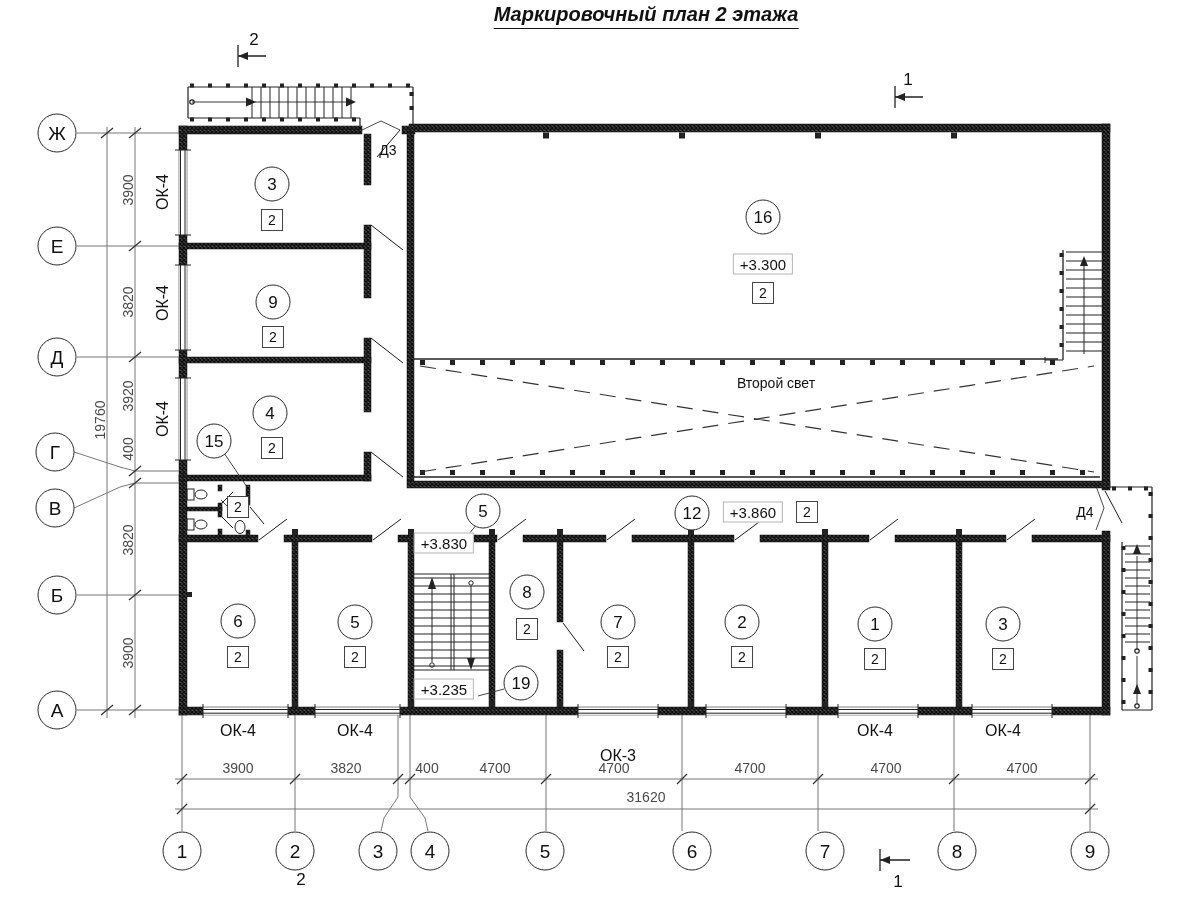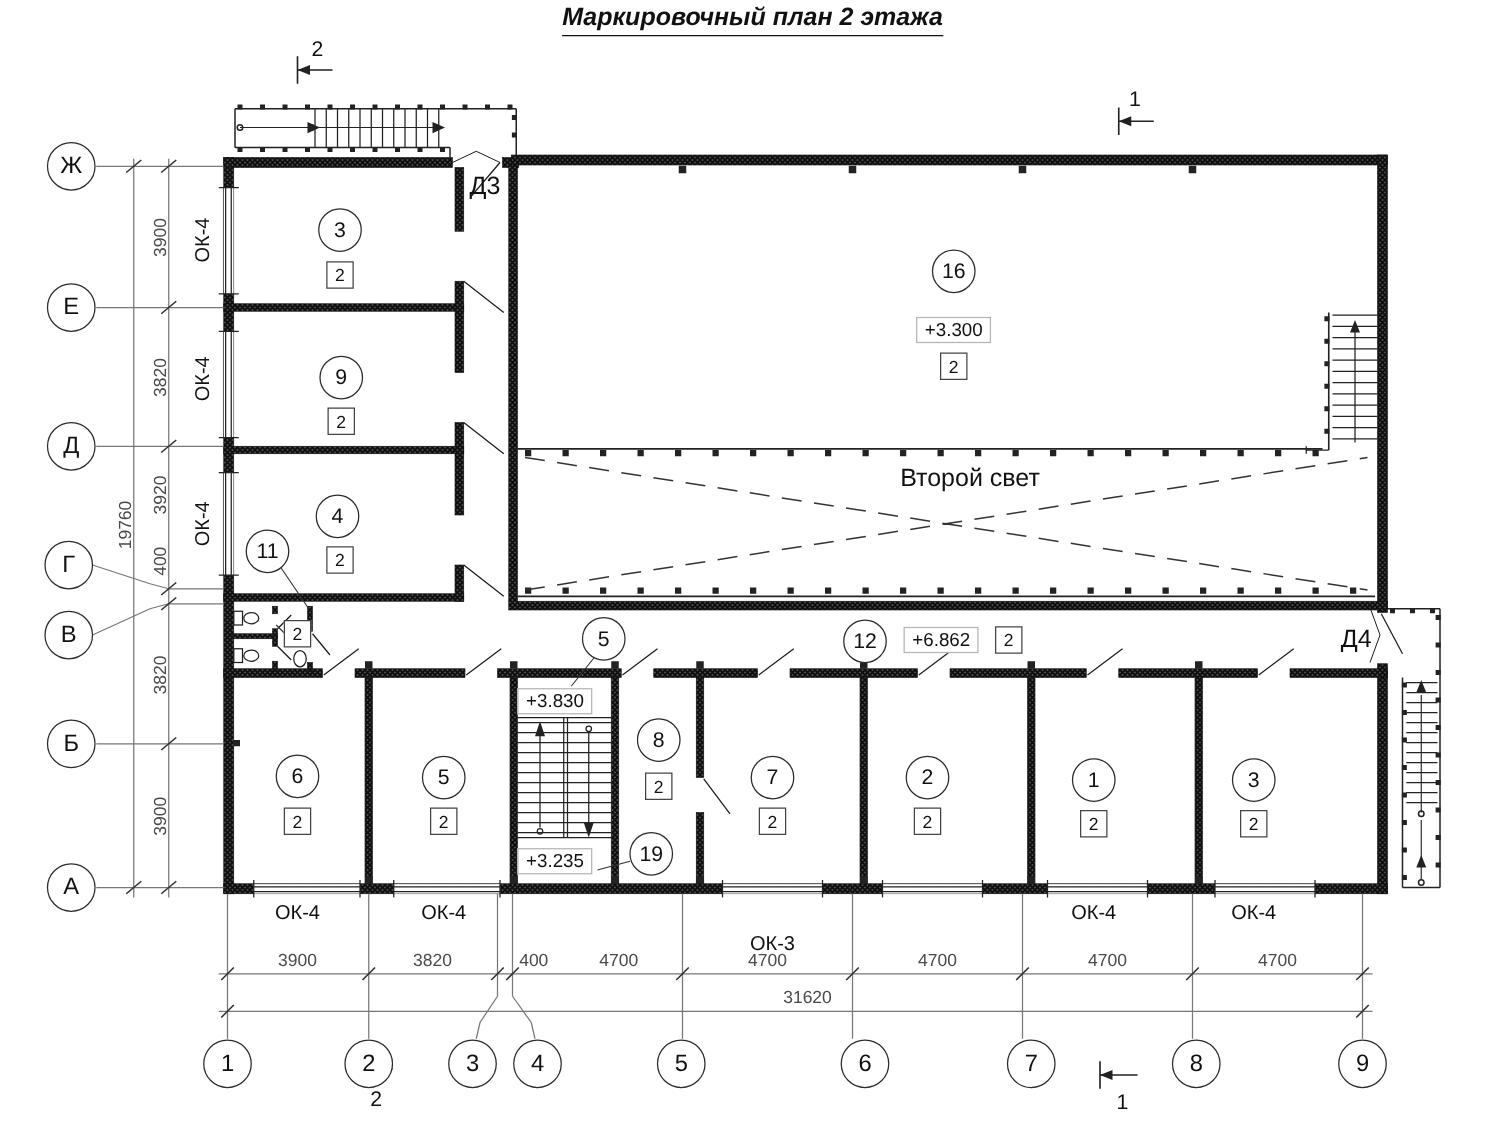--- a/index.html
+++ b/index.html
@@ -10,23 +10,23 @@
        display:flex;align-items:center;justify-content:center;}
   .vert{transform:translate(-50%,-50%) rotate(-90deg);}
   .circ{box-sizing:border-box;border:1.3px solid #2b2b2b;border-radius:50%;background:#fff;}
   .room-circ{width:35px;height:35px;font-size:17px;}
   .axis-circ{width:39px;height:39px;font-size:19px;}
   .sq{box-sizing:border-box;width:22px;height:22px;border:1px solid #444;
       background:#fff;font-size:14px;}
   .elev{border:1px solid #b5b5b5;background:#fff;padding:1px 6px;font-size:15px;}
   .dim{font-size:14px;color:#4a4a4a;}
   .ok{font-size:16px;}
-  .big{font-size:20px;}
+  .big{font-size:14px;}
   .sec{font-size:17px;}
-  .title{left:602px;top:16px;font-size:20px;font-weight:bold;font-style:italic;
+  .title{left:646px;top:16px;font-size:20px;font-weight:bold;font-style:italic;
          border-bottom:1.6px solid #111;padding-bottom:2px;}
 </style>
 </head>
 <body>
 
 <div id="plan">
 
 <svg width="1200" height="900" viewBox="0 0 1200 900">
   <defs>
     <pattern id="wh" width="4" height="4" patternUnits="userSpaceOnUse">
@@ -272,34 +272,34 @@
 
   <div class="lbl circ room-circ" style="left:272px;top:184px">3</div>
   <div class="lbl sq" style="left:272px;top:220px">2</div>
 
   <div class="lbl circ room-circ" style="left:273px;top:302px">9</div>
   <div class="lbl sq" style="left:273px;top:337px">2</div>
 
   <div class="lbl circ room-circ" style="left:270px;top:413px">4</div>
   <div class="lbl sq" style="left:272px;top:448px">2</div>
 
-  <div class="lbl circ room-circ" style="left:214px;top:441px">11</div>
+  <div class="lbl circ room-circ" style="left:214px;top:441px">15</div>
   <div class="lbl sq" style="left:238px;top:507px">2</div>
 
   <div class="lbl circ room-circ" style="left:763px;top:217px">16</div>
   <div class="lbl elev" style="left:763px;top:264px">+3.300</div>
   <div class="lbl sq" style="left:763px;top:293px">2</div>
 
   <div class="lbl circ room-circ" style="left:483px;top:511px">5</div>
-  <div class="lbl elev" style="left:444px;top:561px">+3.830</div>
+  <div class="lbl elev" style="left:444px;top:543px">+3.830</div>
   <div class="lbl elev" style="left:444px;top:689px">+3.235</div>
   <div class="lbl circ room-circ" style="left:521px;top:683px">19</div>
 
   <div class="lbl circ room-circ" style="left:692px;top:513px">12</div>
-  <div class="lbl elev" style="left:753px;top:512px">+6.862</div>
+  <div class="lbl elev" style="left:753px;top:512px">+3.860</div>
   <div class="lbl sq" style="left:807px;top:512px">2</div>
 
   <div class="lbl circ room-circ" style="left:527px;top:592px">8</div>
   <div class="lbl sq" style="left:527px;top:629px">2</div>
 
   <div class="lbl circ room-circ" style="left:238px;top:621px">6</div>
   <div class="lbl sq" style="left:238px;top:657px">2</div>
 
   <div class="lbl circ room-circ" style="left:355px;top:622px">5</div>
   <div class="lbl sq" style="left:355px;top:657px">2</div>

